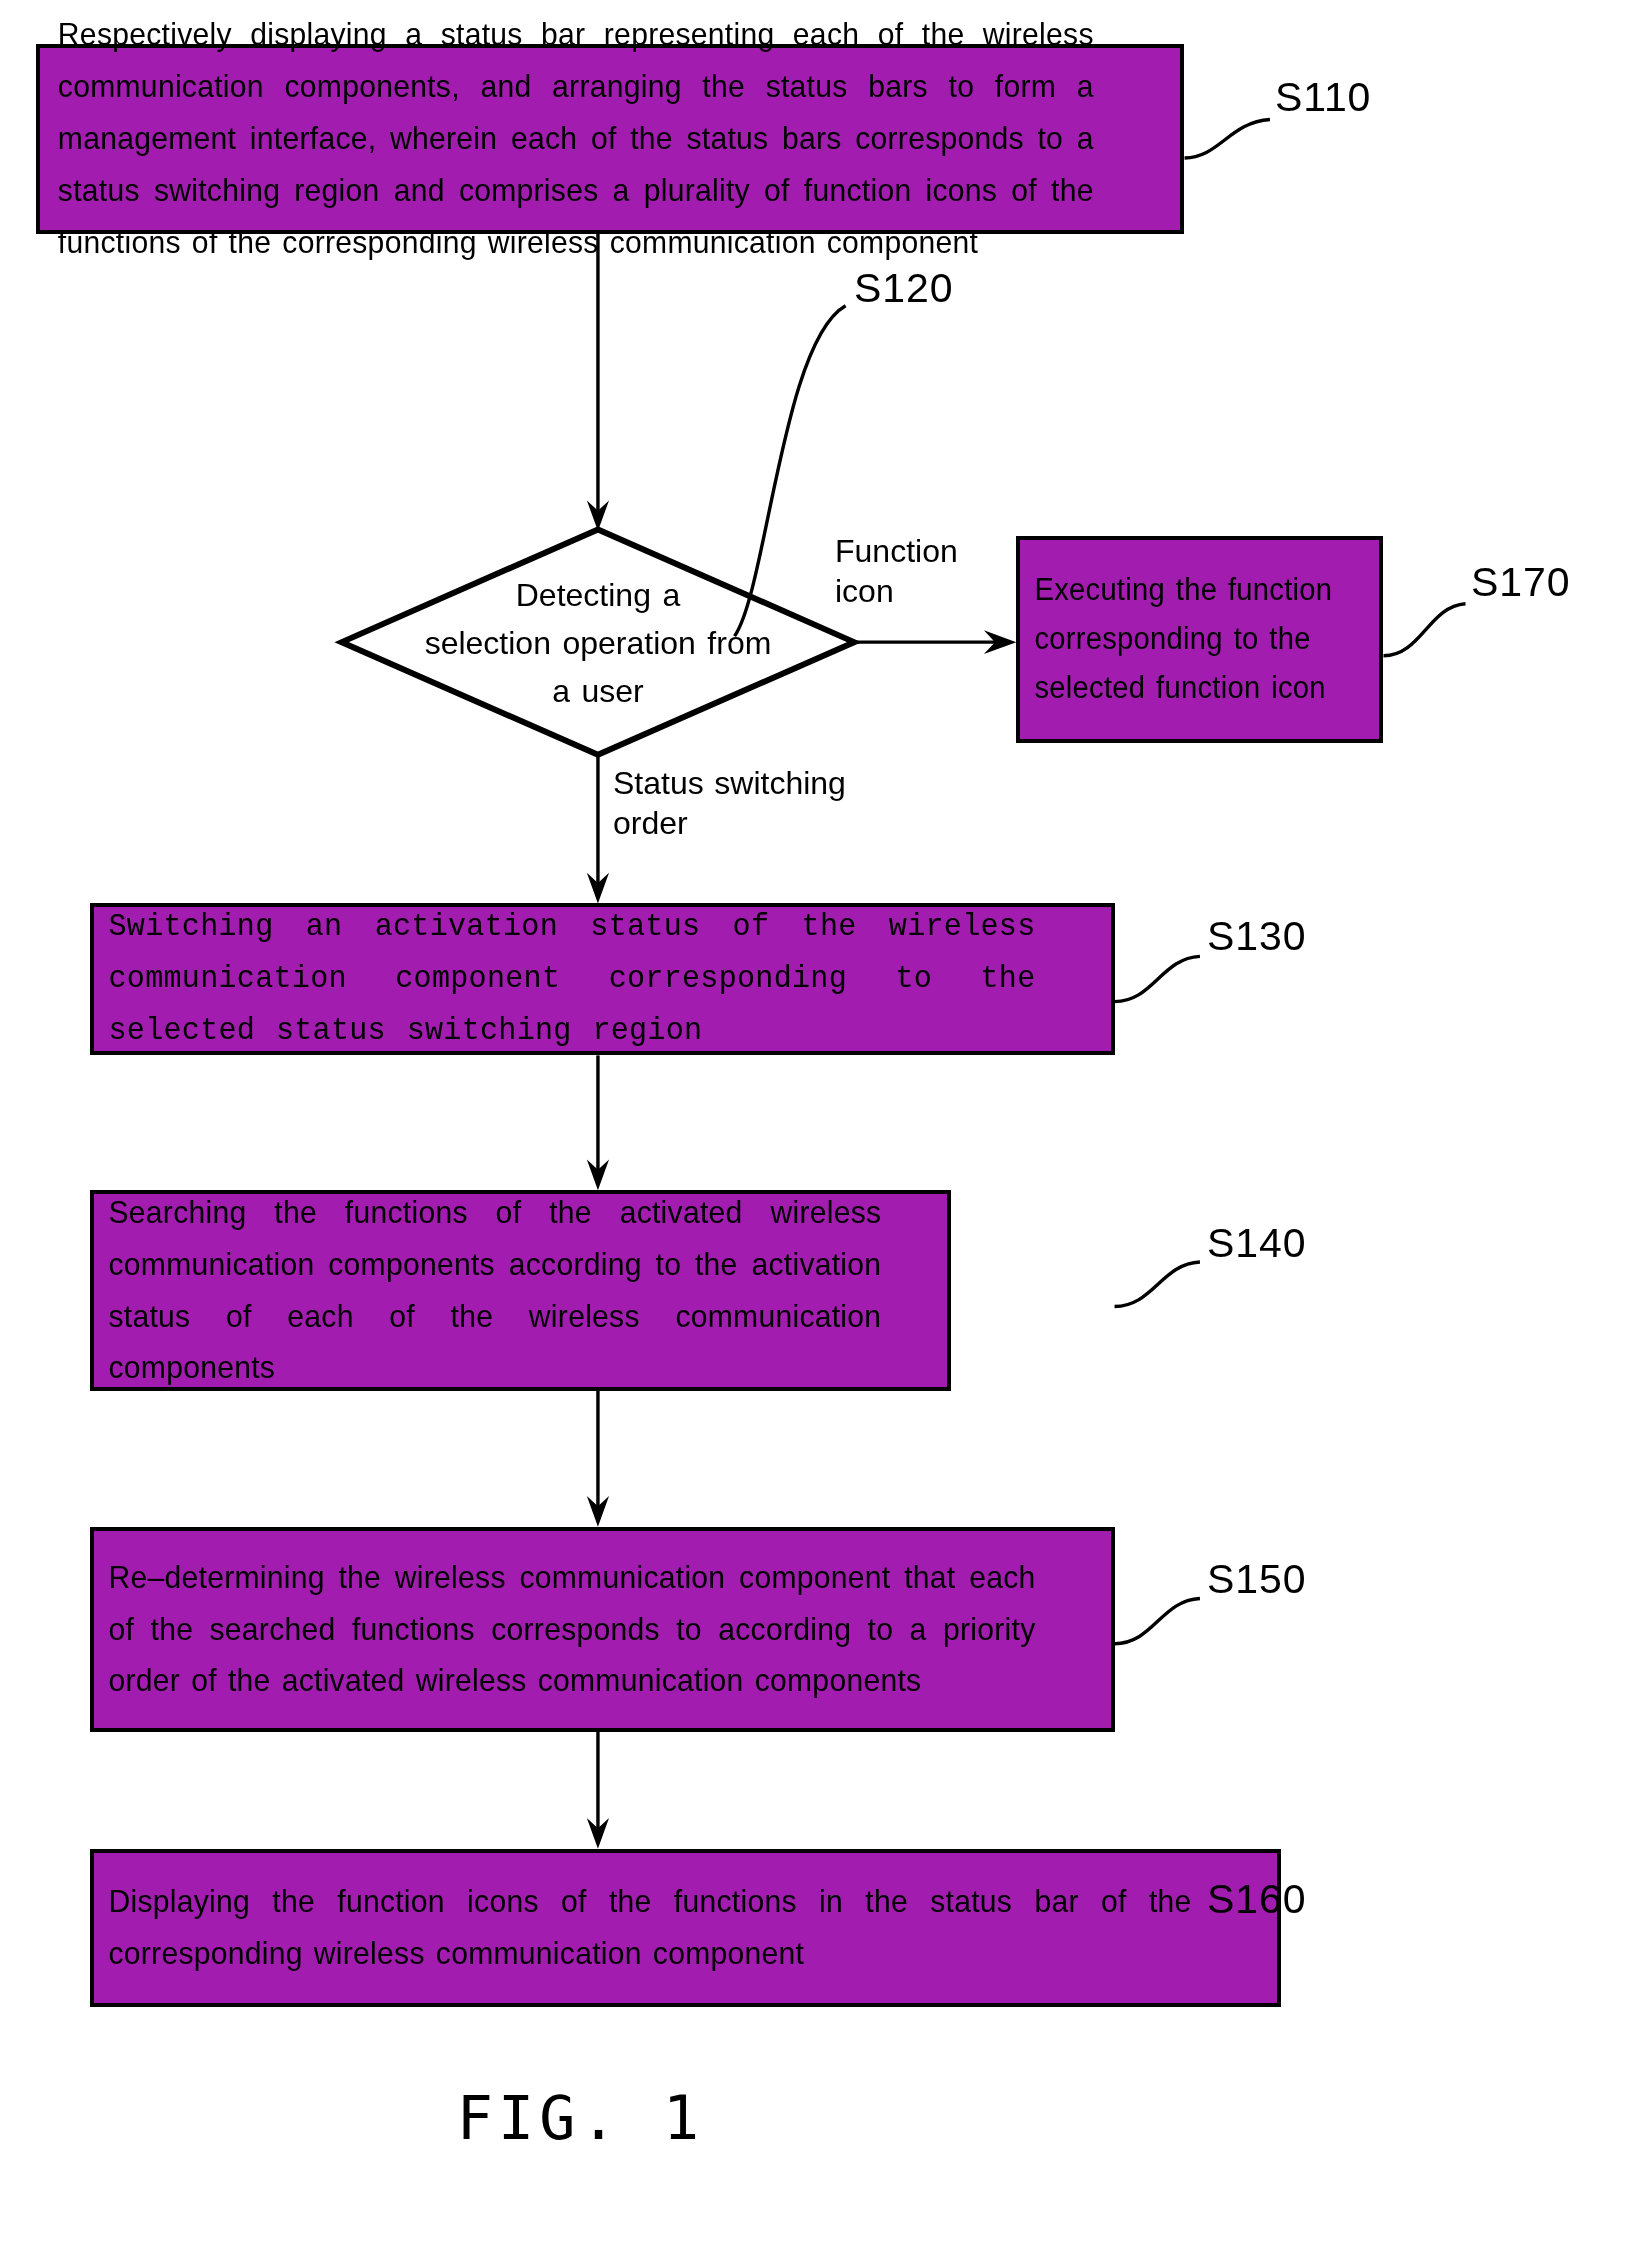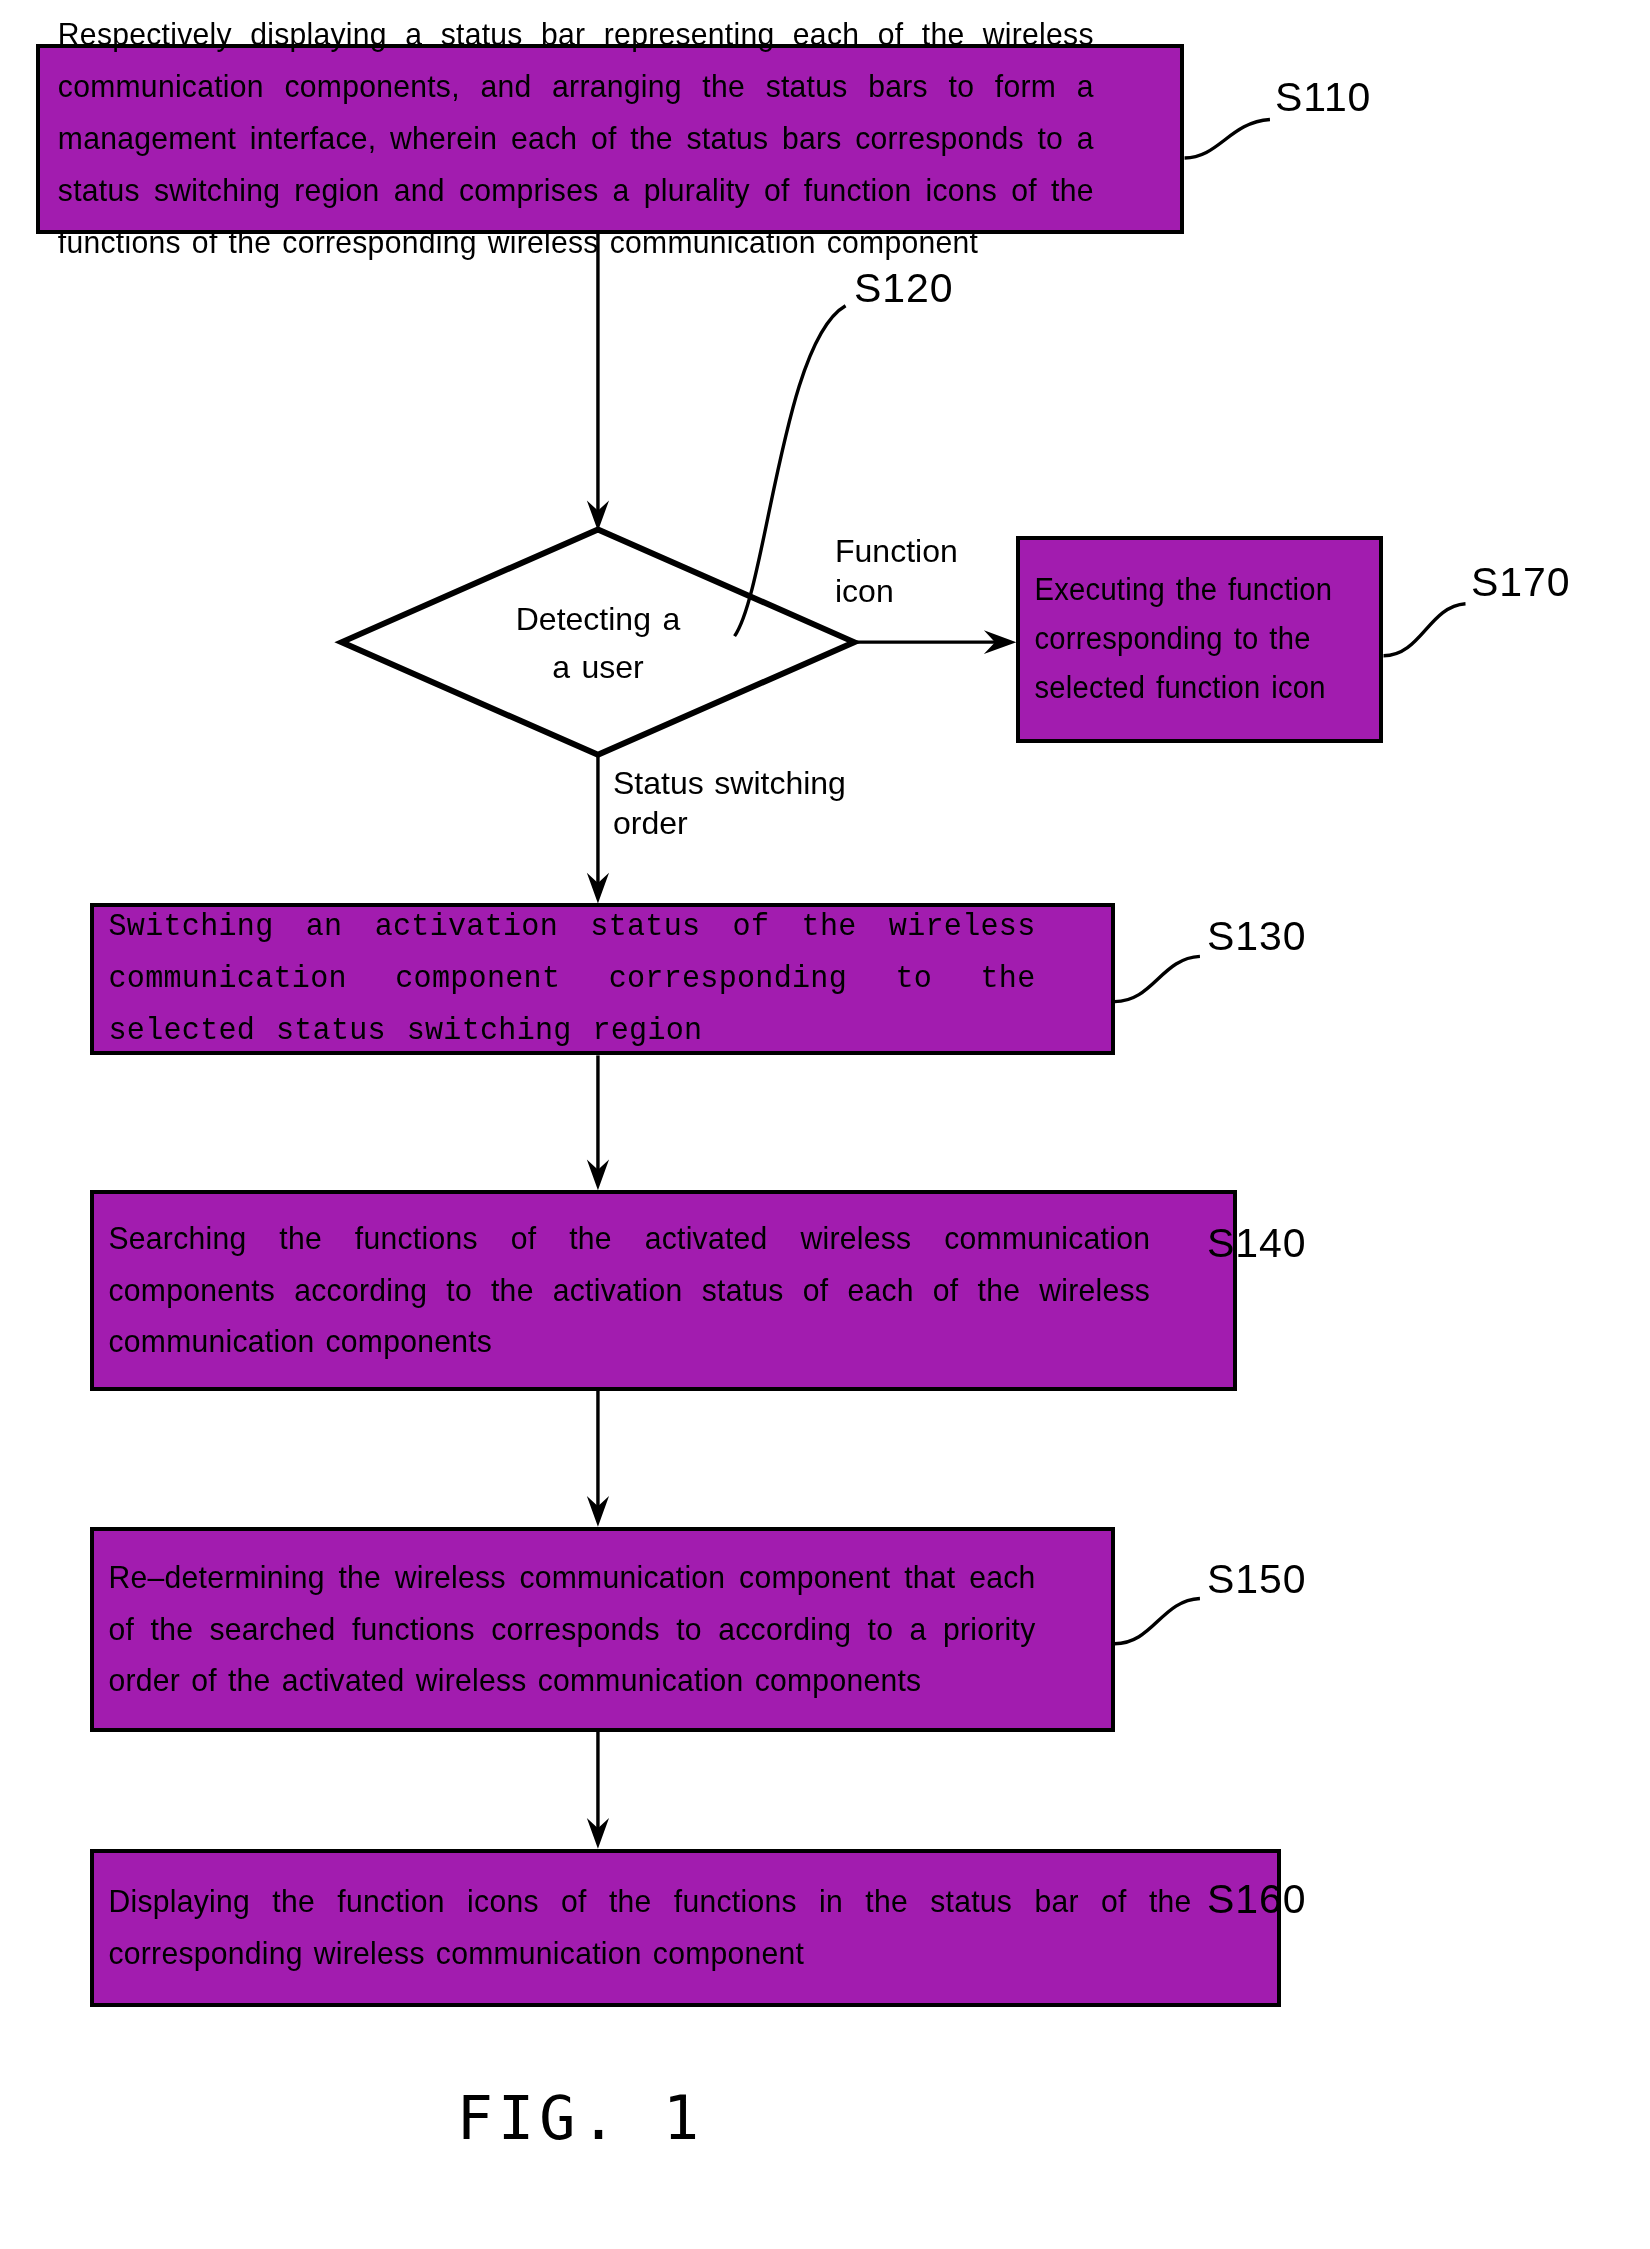--- a/index.html
+++ b/index.html
@@ -47,21 +47,21 @@
     white-space: pre-line;
   }
   .node-text.just {
     text-align: justify;
     text-align-last: left;
   }
 
   #box-s110 { left: 36px;  top: 44px;   width: 1148px; height: 190px; }
   #box-s170 { left: 1016px; top: 536px; width: 367px;  height: 207px; }
   #box-s130 { left: 90px; top: 903px; width: 1025px; height: 152px; font-family: Liberation Mono, monospace; }
-  #box-s140 { left: 90px; top: 1190px; width: 1147px; height: 201px; }
+  #box-s140 { left: 90px; top: 1190px; width: 861px; height: 201px; }
   #box-s150 { left: 90px; top: 1527px; width: 1025px; height: 205px; }
   #box-s160 { left: 90px; top: 1849px; width: 1191px; height: 158px; }
 
   #box-s170 .node-text { font-size: 31px; line-height: 1.58; padding: 0 15.4px; }
   #box-s130 .node-text, #box-s140 .node-text,
   #box-s150 .node-text, #box-s160 .node-text { padding: 0 15.4px; }
 
   
   #diamond-s120 {
     position: absolute;
@@ -188,20 +188,21 @@
   </g>
 </svg>
 
 <div class="node-box" id="box-s110">
   <span class="node-text just">Respectively displaying a status bar representing each of the wireless communication components, and arranging the status bars to form a management interface, wherein each of the status bars corresponds to a status switching region and comprises a plurality of function icons of the functions of the corresponding wireless communication component</span>
 </div>
 
 <div id="diamond-s120">
   <div class="diamond-text">
     <span>Detecting a</span>
+    <span>selection operation from</span>
     <span>a user</span>
   </div>
 </div>
 
 <div class="node-box" id="box-s170">
   <span class="node-text">Executing the function corresponding to the selected function icon</span>
 </div>
 
 <div class="node-box" id="box-s130">
   <span class="node-text just">Switching an activation status of the wireless communication component corresponding to the selected status switching region</span>

